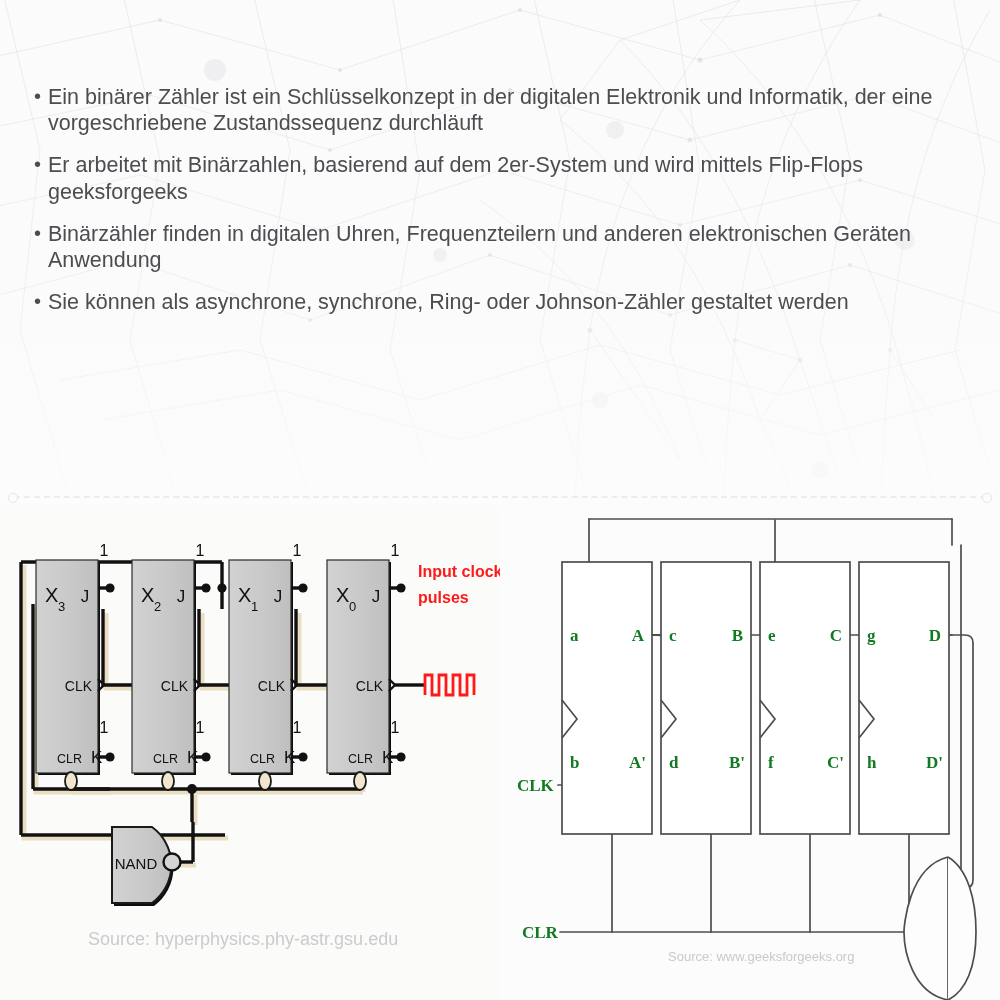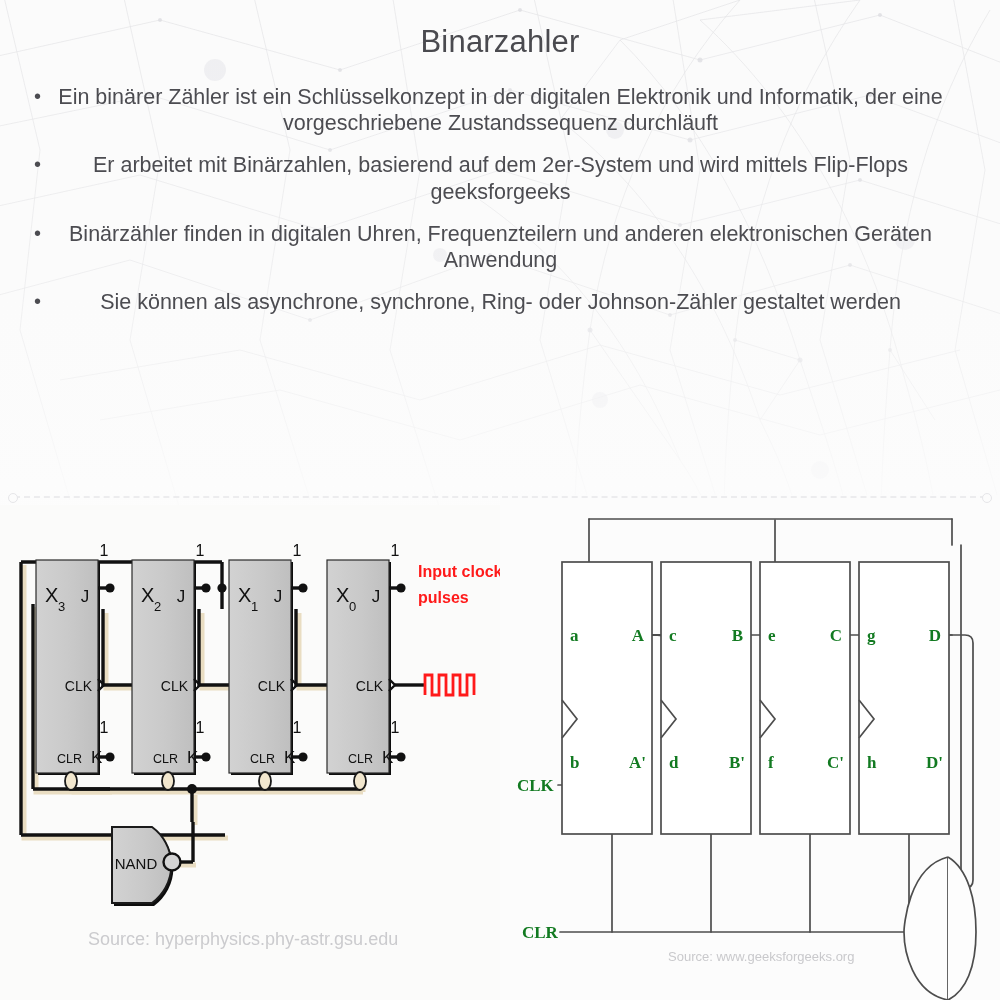--- a/index.html
+++ b/index.html
@@ -73,21 +73,20 @@
   .bullet-dot {
     flex: 0 0 auto;
     width: 14px;
     font-size: 20px;
     line-height: 1.22;
     color: #4c4c51;
   }
   .bullet-text {
     flex: 1 1 auto;
     max-width: 905px;
-    text-align: center;
   }
 
   
   #section-divider {
     position: absolute;
     left: 14px; top: 496px;
     width: 972px; height: 3px;
     border-top: 2px dashed #ececee;
     z-index: 2;
   }
@@ -173,21 +172,20 @@
     <circle cx="905" cy="240" r="10"></circle>
     <circle cx="600" cy="400" r="8"></circle>
     <circle cx="820" cy="470" r="9"></circle>
     <circle cx="440" cy="255" r="7"></circle>
   </g>
 </svg>
 <div id="bg-fade"></div>
 
 <div id="content">
 
-  <div id="page-title">Binarzahler</div>
 
   <div id="bullet-list">
     <div class="bullet-item">
       <span class="bullet-dot">•</span>
       <span class="bullet-text">Ein binärer Zähler ist ein Schlüsselkonzept in der digitalen Elektronik und Informatik, der eine vorgeschriebene Zustandssequenz durchläuft</span>
     </div>
     <div class="bullet-item">
       <span class="bullet-dot">•</span>
       <span class="bullet-text">Er arbeitet mit Binärzahlen, basierend auf dem 2er-System und wird mittels Flip-Flops geeksforgeeks</span>
     </div>

